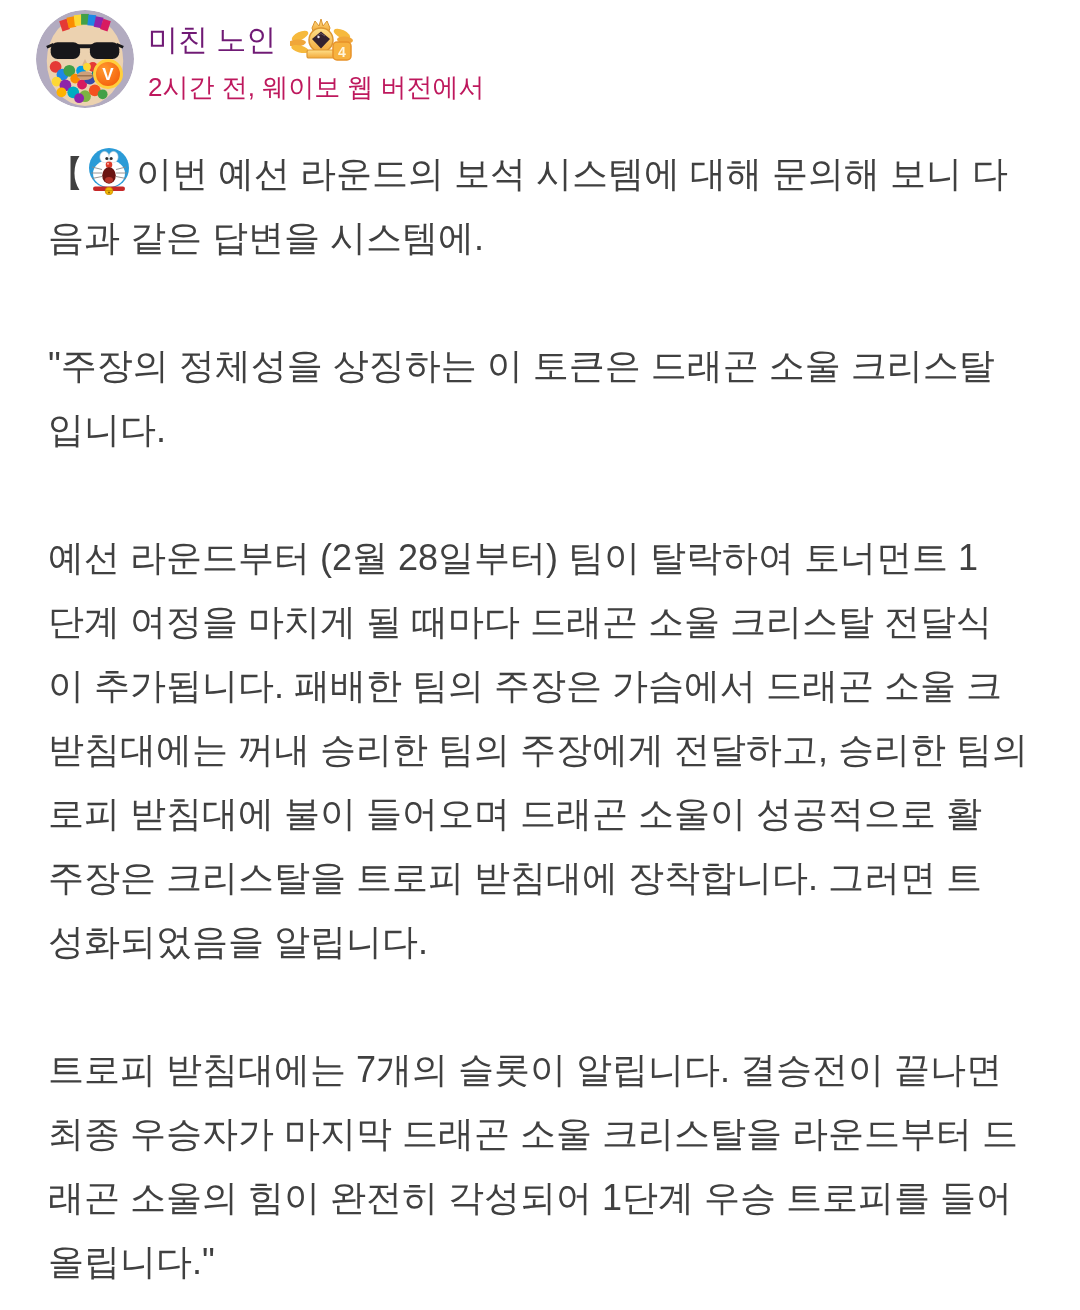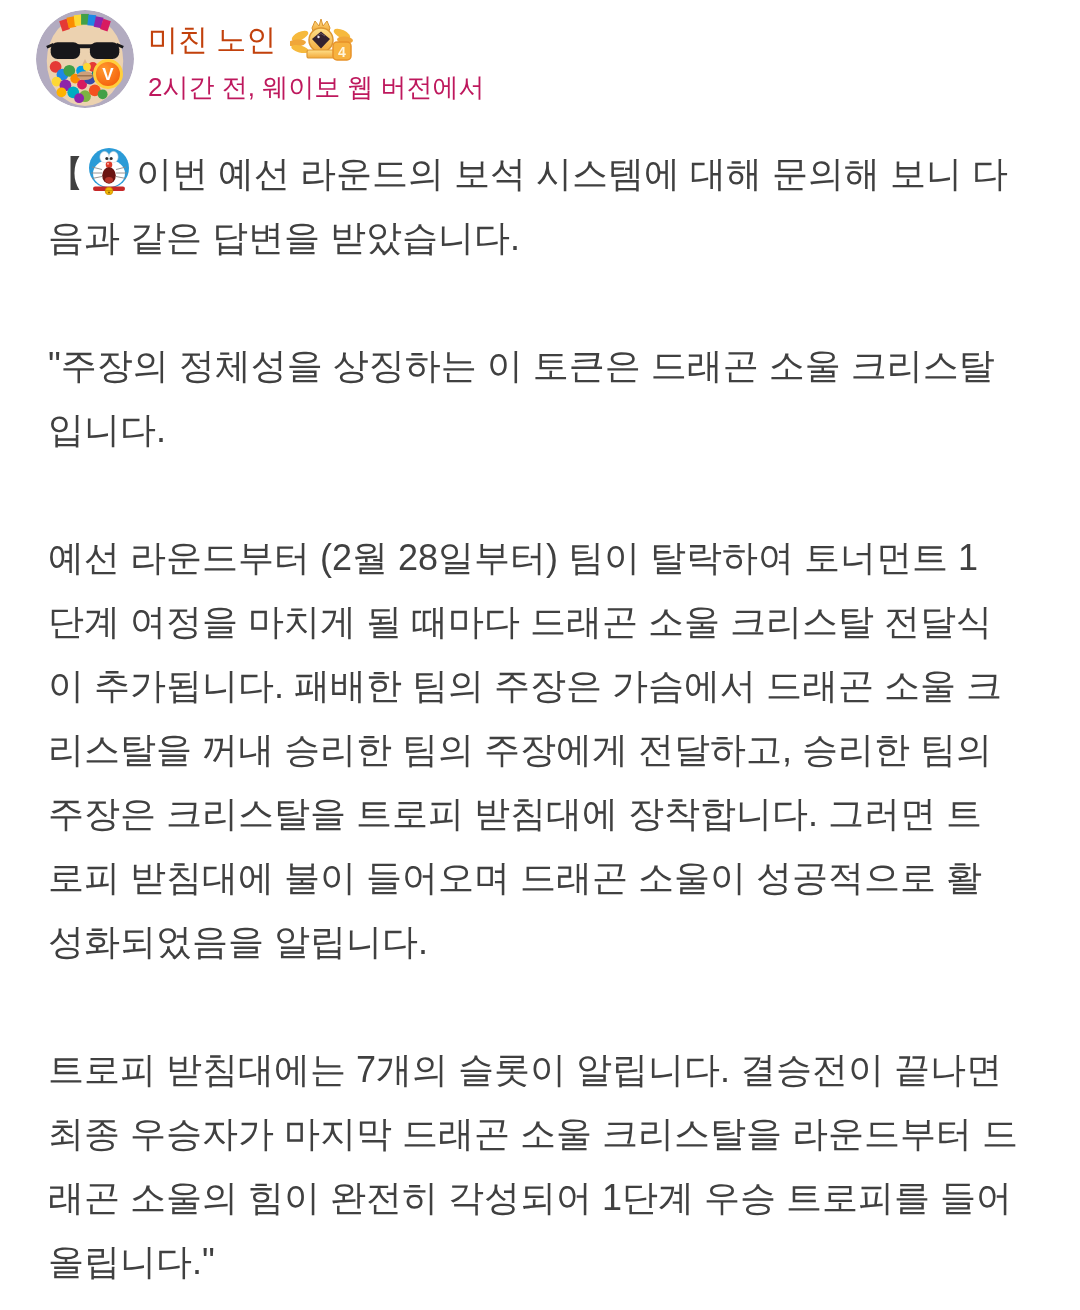--- a/index.html
+++ b/index.html
@@ -18,21 +18,21 @@
   .v-badge {
     position:absolute; left:57px; top:49px; width:30px; height:30px;
     border-radius:50%;
     background:radial-gradient(circle at 35% 30%, #ff9a2e, #f25305);
     border:3px solid #ffcf3e;
     display:flex; align-items:center; justify-content:center;
     color:#ffffff; font-size:17px; font-weight:800; line-height:1;
   }
   .header-info { margin-left:14px; padding-top:8px; }
   .name-row { display:flex; align-items:center; height:44px; }
-  .username { font-size:30px; color:#c2410c; font-weight:500; cursor:pointer; }
+  .username { font-size:30px; color:#701a75; font-weight:500; cursor:pointer; }
   .crown { margin-left:14px; width:66px; height:44px; display:block; }
   .crown text { font-family:"Liberation Sans",sans-serif; }
   .meta { font-size:26px; color:#be185d; margin-top:8px; cursor:pointer; }
 
   
   .post-content {
     margin:34px 48px 0 48px;
     font-size:36px; line-height:64px; color:#404040;
   }
   .para { margin-top:64px; }
@@ -155,35 +155,35 @@
           <circle cx="22" cy="16.8" r="1" fill="#ffb3aa"></circle>
           <ellipse cx="23" cy="28.5" rx="6.8" ry="8.2" fill="#6b1412"></ellipse>
           <ellipse cx="23" cy="33" rx="4" ry="3" fill="#b5332a"></ellipse>
           <path d="M6,20 L16,22.5 M5,26 L16,26 M6,31.5 L16,29.5" stroke="#8a8a8a" stroke-width="0.9" fill="none"></path>
           <path d="M40,20 L30,22.5 M41,26 L30,26 M40,31.5 L30,29.5" stroke="#8a8a8a" stroke-width="0.9" fill="none"></path>
           <rect x="7" y="39.5" width="32" height="4.5" rx="2.2" fill="#c62828"></rect>
           <circle cx="23" cy="44" r="3.8" fill="#f2b705" stroke="#c98f00" stroke-width="0.8"></circle>
           <path d="M19.5,43.5 h7" stroke="#c98f00" stroke-width="0.8"></path>
           <circle cx="23" cy="45.5" r="1" fill="#8a6100"></circle>
         </svg><span>이번 예선 라운드의 보석 시스템에 대해 문의해 보니 다</span></span>
-      <span class="line">음과 같은 답변을 받았습니다.</span>
+      <span class="line">음과 같은 답변을 시스템에.</span>
     </p>
 
     <p class="para">
       <span class="line">"주장의 정체성을 상징하는 이 토큰은 드래곤 소울 크리스탈</span>
       <span class="line">입니다.</span>
     </p>
 
     <p class="para">
       <span class="line">예선 라운드부터 (2월 28일부터) 팀이 탈락하여 토너먼트 1</span>
       <span class="line">단계 여정을 마치게 될 때마다 드래곤 소울 크리스탈 전달식</span>
       <span class="line">이 추가됩니다. 패배한 팀의 주장은 가슴에서 드래곤 소울 크</span>
-      <span class="line">리스탈을 꺼내 승리한 팀의 주장에게 전달하고, 승리한 팀의</span>
+      <span class="line">받침대에는 꺼내 승리한 팀의 주장에게 전달하고, 승리한 팀의</span>
+      <span class="line">로피 받침대에 불이 들어오며 드래곤 소울이 성공적으로 활</span>
       <span class="line">주장은 크리스탈을 트로피 받침대에 장착합니다. 그러면 트</span>
-      <span class="line">로피 받침대에 불이 들어오며 드래곤 소울이 성공적으로 활</span>
       <span class="line">성화되었음을 알립니다.</span>
     </p>
 
     <p class="para">
       <span class="line">트로피 받침대에는 7개의 슬롯이 알립니다. 결승전이 끝나면</span>
       <span class="line">최종 우승자가 마지막 드래곤 소울 크리스탈을 라운드부터 드</span>
       <span class="line">래곤 소울의 힘이 완전히 각성되어 1단계 우승 트로피를 들어</span>
       <span class="line">올립니다."</span>
     </p>
   </main>

